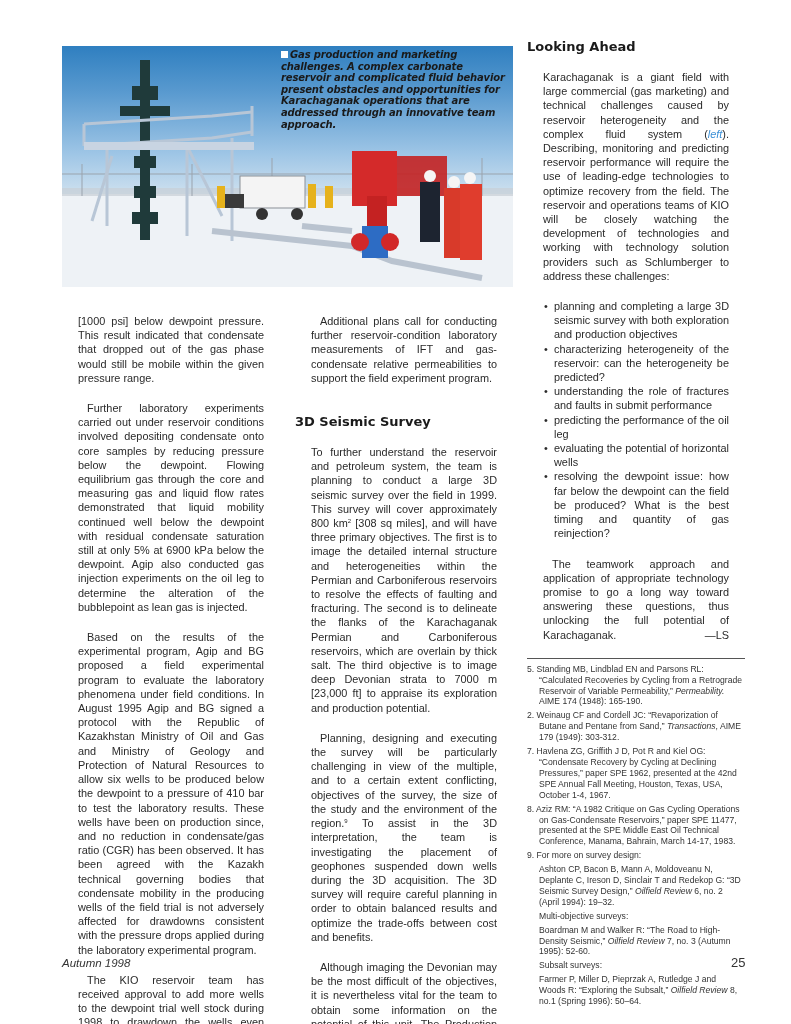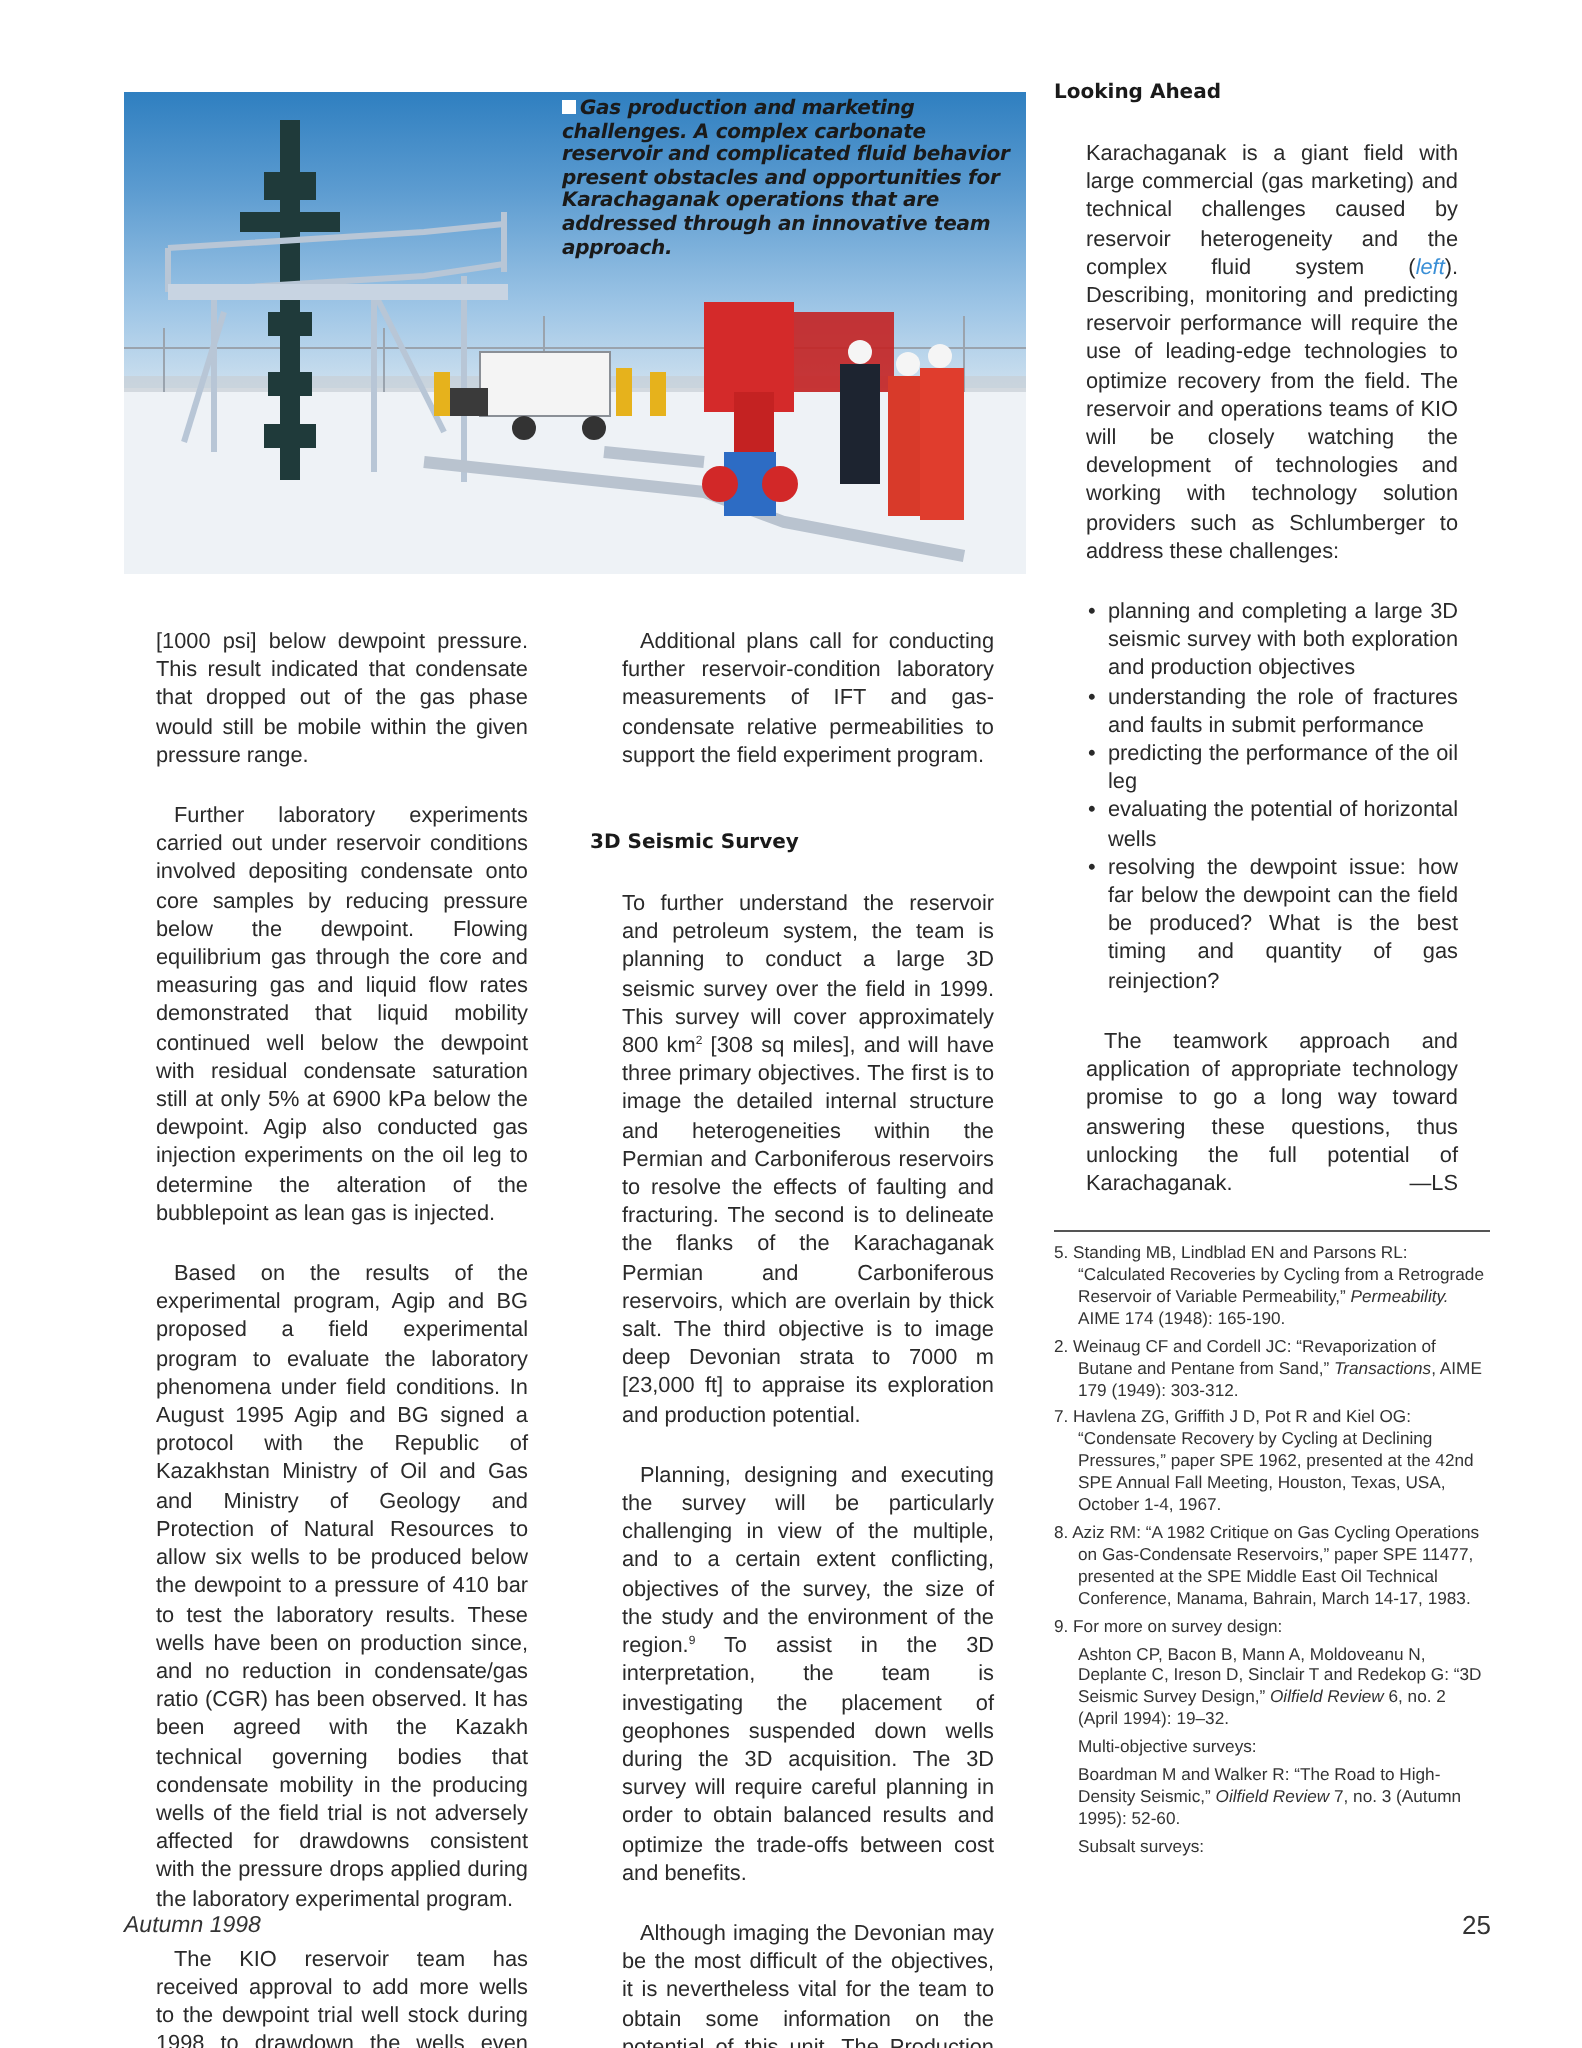--- a/index.html
+++ b/index.html
@@ -8,21 +8,21 @@
     background:linear-gradient(180deg,#2f7fc0 0%,#5b9bd0 20%,#9fc6e6 45%,#cfe1ef 62%,#e8eff5 70%,#f2f5f8 100%);}
   .photo svg{position:absolute;left:0;top:0;}
   .caption{position:absolute;left:281px;top:49px;width:232px;font-family:"DejaVu Sans",sans-serif;font-style:italic;font-weight:bold;font-size:10px;line-height:11.6px;color:#1a1a1a;letter-spacing:-0.15px;}
   .caption .sq{display:inline-block;width:7px;height:7px;background:#fff;margin-right:2px;vertical-align:0px;}
   .col{position:absolute;font-family:"Liberation Sans",sans-serif;font-size:10.9px;line-height:14.2px;color:#2a2a2a;text-align:justify;}
   .col p{margin:16px;text-indent:0;}
   .col p.ind{text-indent:9px;}
   .col1{left:62px;top:298px;width:218px;}
   .col2{left:295px;top:298px;width:218px;}
   .col3{left:527px;top:40px;width:218px;}
-  .head{font-family:"DejaVu Sans",sans-serif;font-weight:bold;font-size:10px;line-height:14px;color:#1a1a1a;text-align:left;}
+  .head{font-family:"DejaVu Sans",sans-serif;font-weight:bold;font-size:13px;line-height:14px;color:#1a1a1a;text-align:left;}
   .gap{height:14px;}
   ul.bul{margin:16px;padding:0;list-style:none;}
   ul.bul li{position:relative;padding-left:11px;}
   ul.bul li:before{content:"•";position:absolute;left:1px;top:0;}
   .left-link{color:#3a8fd6;font-style:italic;}
   .sig{float:right;}
   .rule{border-top:1px solid #555;margin:6px 0 5px 0;}
   .refs{font-size:8.6px;line-height:10.9px;color:#333;text-align:left;}
   .refs .ref{padding-left:12px;text-indent:-12px;margin-bottom:3px;}
   .refs .sub{padding-left:12px;margin-bottom:3px;}
@@ -117,34 +117,36 @@
   <p><span>To further understand the reservoir and petroleum system, the team is planning to conduct a large 3D seismic survey over the field in 1999. This survey will cover approximately 800 km</span><sup>2</sup><span> [308 sq miles], and will have three primary objectives. The first is to image the detailed internal structure and heterogeneities within the Permian and Carboniferous reservoirs to resolve the effects of faulting and fracturing. The second is to delineate the flanks of the Karachaganak Permian and Carboniferous reservoirs, which are overlain by thick salt. The third objective is to image deep Devonian strata to 7000 m [23,000 ft] to appraise its exploration and production potential.</span></p>
   <p class="ind"><span>Planning, designing and executing the survey will be particularly challenging in view of the multiple, and to a certain extent conflicting, objectives of the survey, the size of the study and the environment of the region.</span><sup>9</sup><span> To assist in the 3D interpretation, the team is investigating the placement of geophones suspended down wells during the 3D acquisition. The 3D survey will require careful planning in order to obtain balanced results and optimize the trade-offs between cost and benefits.</span></p>
   <p class="ind">Although imaging the Devonian may be the most difficult of the objectives, it is nevertheless vital for the team to obtain some information on the potential of this unit. The Production Sharing Agreement between the KIO and the Government of Kazakhstan was signed in November 1997; the team has only five years from that date to submit a development plan for the Devonian. The appraisal program will include workovers, DSTs and new wells drilled into the Devonian.</p>
 </div>
 
 <div class="col col3">
   <div class="head">Looking Ahead</div>
   <p><span>Karachaganak is a giant field with large commercial (gas marketing) and technical challenges caused by reservoir heterogeneity and the complex fluid system (</span><span class="left-link">left</span><span>). Describing, monitoring and predicting reservoir performance will require the use of leading-edge technologies to optimize recovery from the field. The reservoir and operations teams of KIO will be closely watching the development of technologies and working with technology solution providers such as Schlumberger to address these challenges:</span></p>
   <ul class="bul">
     <li>planning and completing a large 3D seismic survey with both exploration and production objectives</li>
+    <li>characterizing heterogeneity of the reservoir: can the heterogeneity be predicted?</li>
     <li>understanding the role of fractures and faults in submit performance</li>
     <li>predicting the performance of the oil leg</li>
     <li>evaluating the potential of horizontal wells</li>
     <li>resolving the dewpoint issue: how far below the dewpoint can the field be produced? What is the best timing and quantity of gas reinjection?</li>
   </ul>
   <p class="ind"><span>The teamwork approach and application of appropriate technology promise to go a long way toward answering these questions, thus unlocking the full potential of Karachaganak.</span> <span class="sig">—LS</span></p>
   <div class="rule"></div>
   <div class="refs">
     <div class="ref"><span>5. Standing MB, Lindblad EN and Parsons RL: “Calculated Recoveries by Cycling from a Retrograde Reservoir of Variable Permeability,” </span><i>Permeability.</i><span> AIME 174 (1948): 165-190.</span></div>
     <div class="ref"><span>2. Weinaug CF and Cordell JC: “Revaporization of Butane and Pentane from Sand,” </span><i>Transactions</i><span>, AIME 179 (1949): 303-312.</span></div>
     <div class="ref">7. Havlena ZG, Griffith J D, Pot R and Kiel OG: “Condensate Recovery by Cycling at Declining Pressures,” paper SPE 1962, presented at the 42nd SPE Annual Fall Meeting, Houston, Texas, USA, October 1-4, 1967.</div>
     <div class="ref">8. Aziz RM: “A 1982 Critique on Gas Cycling Operations on Gas-Condensate Reservoirs,” paper SPE 11477, presented at the SPE Middle East Oil Technical Conference, Manama, Bahrain, March 14-17, 1983.</div>
     <div class="ref">9. For more on survey design:</div>
     <div class="sub"><span>Ashton CP, Bacon B, Mann A, Moldoveanu N, Deplante C, Ireson D, Sinclair T and Redekop G: “3D Seismic Survey Design,” </span><i>Oilfield Review</i><span> 6, no. 2 (April 1994): 19–32.</span></div>
     <div class="sub">Multi-objective surveys:</div>
     <div class="sub"><span>Boardman M and Walker R: “The Road to High-Density Seismic,” </span><i>Oilfield Review</i><span> 7, no. 3 (Autumn 1995): 52-60.</span></div>
     <div class="sub">Subsalt surveys:</div>
+    <div class="sub"><span>Farmer P, Miller D, Pieprzak A, Rutledge J and Woods R: “Exploring the Subsalt,” </span><i>Oilfield Review</i><span> 8, no.1 (Spring 1996): 50–64.</span></div>
   </div>
 </div>
 
 <div class="footer-left">Autumn 1998</div>
 <div class="footer-right">25</div>
 
 </body></html>

